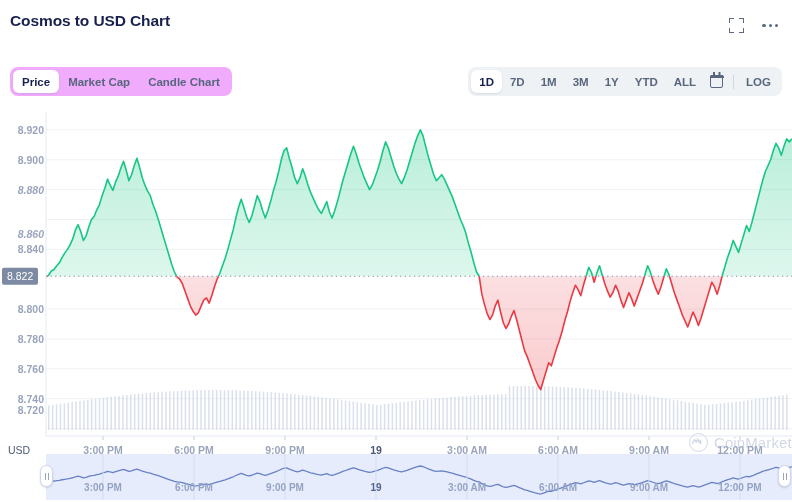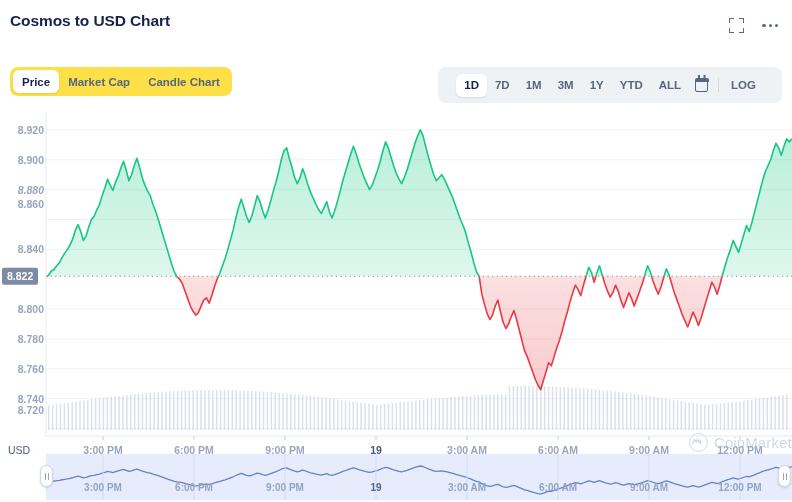--- a/index.html
+++ b/index.html
@@ -41,27 +41,27 @@
   .expand-ico i:nth-child(1){ left:0; top:0; border-left:1.6px solid #5b6987; border-top:1.6px solid #5b6987;}
   .expand-ico i:nth-child(2){ right:0; top:0; border-right:1.6px solid #5b6987; border-top:1.6px solid #5b6987;}
   .expand-ico i:nth-child(3){ left:0; bottom:0; border-left:1.6px solid #5b6987; border-bottom:1.6px solid #5b6987;}
   .expand-ico i:nth-child(4){ right:0; bottom:0; border-right:1.6px solid #5b6987; border-bottom:1.6px solid #5b6987;}
   .dots-ico { display:flex; gap:3px; align-items:center; }
   .dots-ico span { width:3.2px; height:3.2px; border-radius:50%; background:#5b6987; display:block;}
 
   
   .seg-left {
     position: absolute; left: 10px; top: 67px;
-    height: 29px; background: #fde047; border-radius: 8px;
+    height: 29px; background: #f0abfc; border-radius: 8px;
     display: flex; align-items: center; padding: 3px;
   }
   .seg-right {
     position: absolute; right: 10px; top: 67px;
     height: 29px; background: #eff2f5; border-radius: 8px;
-    display: flex; align-items: center; padding: 18px;
+    display: flex; align-items: center; padding: 3px;
   }
   .seg-item {
     height: 23px; padding: 0 9px;
     display: flex; align-items: center; justify-content: center;
     font-size: 11.5px; font-weight: bold; color: #58667e;
     border-radius: 6px; cursor: pointer; white-space: nowrap;
   }
   .seg-item.active {
     background: #ffffff; color: #18214d;
     box-shadow: 0 1px 2px rgba(88,102,126,0.16);
@@ -94,21 +94,21 @@
     text-align: right;
     font-size: 10.5px; color: #9aa5bd; font-weight: bold;
     transform: translateY(-50%);
     white-space: nowrap;
   }
   .ylabels { position:absolute; left:0; top:0; width:44px; height:330px; }
 
   .price-badge {
     position: absolute; left: 2px;
     background: #7d8aa3; color: #ffffff;
-    font-size: 10.5px; font-weight: bold;
+    font-size: 10.5px; font-weight: normal;
     padding: 2px 5px 2.5px 5px; border-radius: 2px;
     transform: translateY(-50%);
     white-space: nowrap;
   }
 
   .xlabel {
     position: absolute;
     font-size: 10.5px; color: #9aa5bd; font-weight: bold;
     transform: translateX(-50%); white-space: nowrap;
   }
@@ -430,21 +430,21 @@
           <line x1="740" x2="740" y1="330" y2="334" stroke="#c3cbdd" stroke-width="1"></line>
         </g>
       <line id="yAxisLine" x1="46" y1="6" x2="46" y2="330" stroke="#e4e9f2" stroke-width="1"></line>
       <line id="xAxisLine" x1="46" y1="330" x2="792" y2="330" stroke="#e4e9f2" stroke-width="1"></line>
     </svg>
 
     <div class="ylabels" id="ylabels">
         <div class="ylabel" style="top: 23.9171px;">8.920</div>
         <div class="ylabel" style="top: 53.7788px;">8.900</div>
         <div class="ylabel" style="top: 83.6406px; font-style: italic;">8.880</div>
-        <div class="ylabel" style="top: 98px;">8.860</div>
+        <div class="ylabel" style="top: 128px; font-style: italic;">8.860</div>
         <div class="ylabel" style="top: 143.364px;">8.840</div>
         <div class="ylabel" style="top: 203.088px;">8.800</div>
         <div class="ylabel" style="top: 232.949px;">8.780</div>
         <div class="ylabel" style="top: 262.811px;">8.760</div>
         <div class="ylabel" style="top: 292.673px;">8.740</div>
         <div class="ylabel" style="top: 304px;">8.720</div>
       </div>
     <div class="price-badge" id="priceBadge" style="top: 170.24px;">8.822</div>
 
     <div class="usd-label" id="usdLabel" style="top: 338px;">USD</div>

